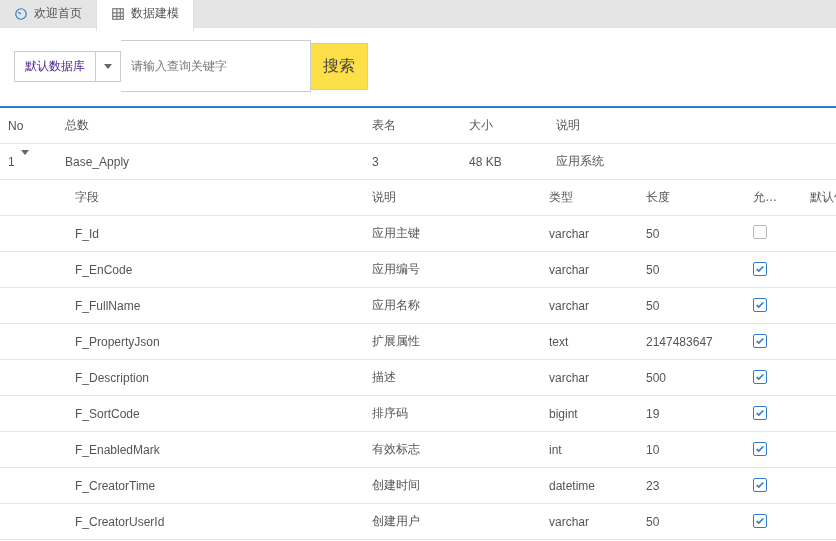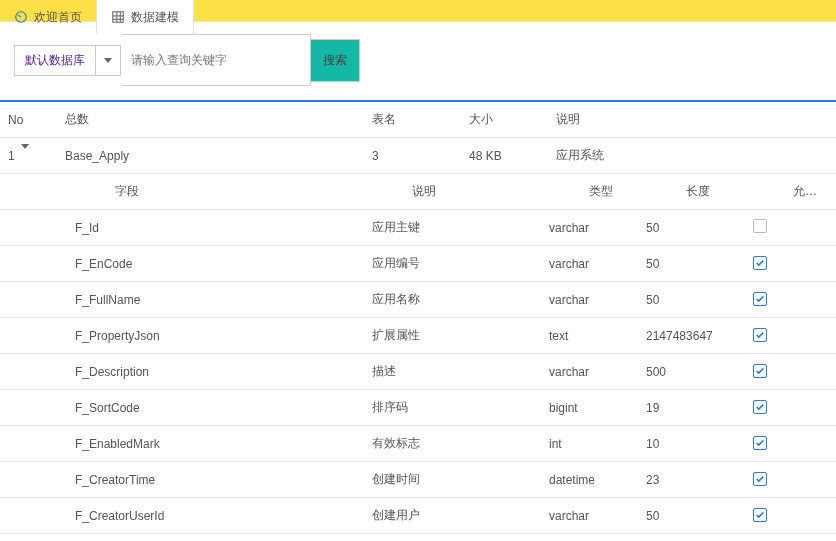--- a/index.html
+++ b/index.html
@@ -1,43 +1,43 @@
 <!DOCTYPE html>
 <html><head>
 <meta charset="utf-8">
 <style>
   * { box-sizing: border-box; margin: 0; padding: 0; }
   body { font-family: "Microsoft YaHei", Arial, sans-serif; font-size: 12px; color: #333; background: #fff; }
   
-  .tabs { display: flex; background: #fde047; border-bottom: 1px solid #e0e0e0; height: 22px; }
+  .tabs { display: flex; background: #e5e5e5; border-bottom: 1px solid #e0e0e0; height: 28px; align-items: center; }
   .tab { display: flex; align-items: center; gap: 6px; padding: 0 14px; height: 34px; cursor: pointer; border-right: 1px solid #e0e0e0; color: #555; }
   .tab.active { background: #fff; }
   .tab-icon { display: inline-flex; }
   
   .toolbar { display: flex; align-items: center; padding: 12px 14px 14px; gap: 0; }
   .select-group { display: flex; }
   .select-btn { border: 1px solid #ccc; padding: 6px 10px; background: #fff; font-size: 12px; color: #4c1d95; }
   .select-caret { border: 1px solid #ccc; border-left: none; padding: 6px 8px; background: #fff; display: flex; align-items: center; }
   .search-input { border: 1px solid #ccc; border-left: none; padding: 18px 10px; font-size: 12px; width: 190px; outline: none; }
-  .search-btn { border: 1px solid #ccc; border-left: none; padding: 12px 12px; background: #14b8a6; font-size: 12px; color: #444; }
+  .search-btn { border: 1px solid #ccc; border-left: none; padding: 12px 12px; background: #fde047; font-size: 16px; color: #444; }
   
   .divider { height: 2px; background: #2e7bcf; margin: 0; }
   
   .table-header, .table-row, .nested-header, .nested-row {
     display: grid;
     border-bottom: 1px solid #e8e8e8;
     align-items: center;
     min-height: 35px;
     gap: 7px;
   }
   .table-header { grid-template-columns: 50px 300px 90px 80px 300px; background: #fff; color: #555; }
   .table-row   { grid-template-columns: 50px 300px 90px 80px 300px; color: #555; }
   .table-row .cell:first-child { display:flex; align-items:center; gap:6px; }
   
-  .nested-header { grid-template-columns: 60px 290px 170px 90px 100px 50px 60px; background: #fff; color: #555; padding-left: 40px; }
+  .nested-header { grid-template-columns: 60px 290px 170px 90px 100px 50px 60px; background: #fff; color: #555; }
   .nested-row    { grid-template-columns: 60px 290px 170px 90px 100px 50px 60px; color: #555; }
   
   .cell { padding: 9px 8px; white-space: nowrap; overflow: hidden; text-overflow: ellipsis; }
   .table-header .cell, .nested-header .cell { font-weight: normal; color: #555; }
   
   .checkbox { width: 14px; height: 14px; border: 1px solid #bbb; border-radius: 2px; display: inline-flex; align-items: center; justify-content: center; }
   .checkbox.checked { border-color: #2e7bcf; }
   .checkbox.checked svg { stroke: #2e7bcf; }
   
   .caret-down-tri { width: 0; height: 0; border-left: 4px solid transparent; border-right: 4px solid transparent; border-top: 5px solid #666; }

